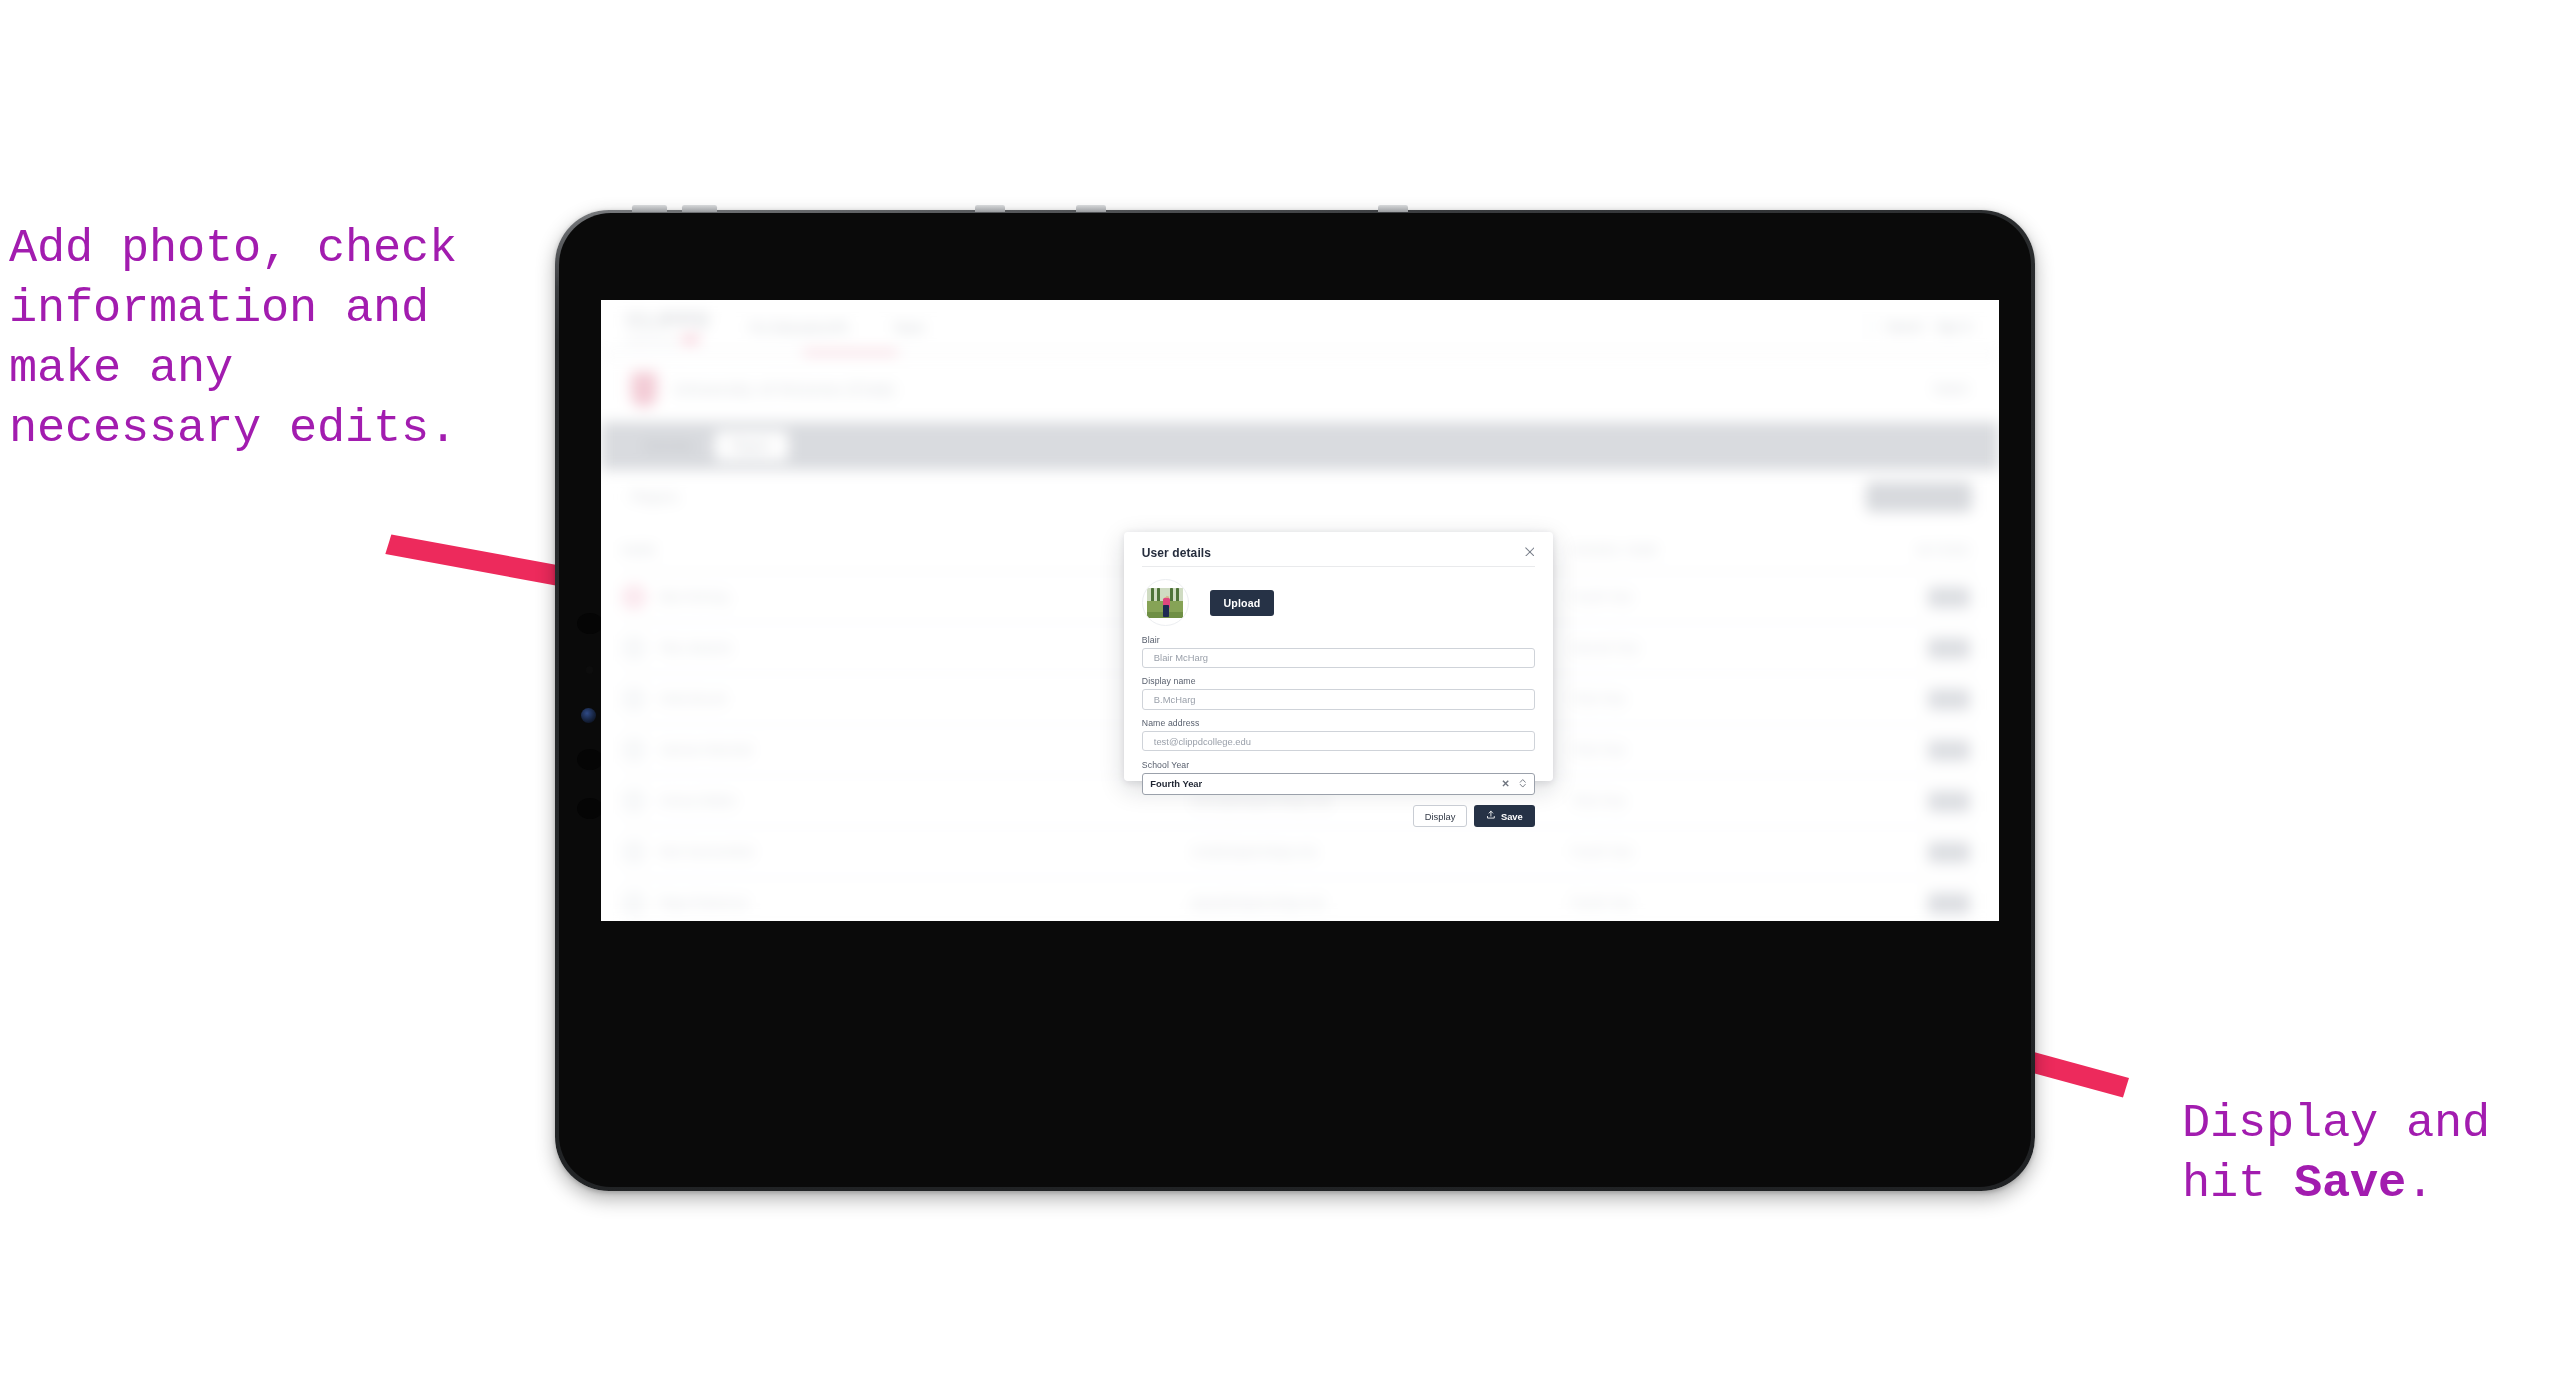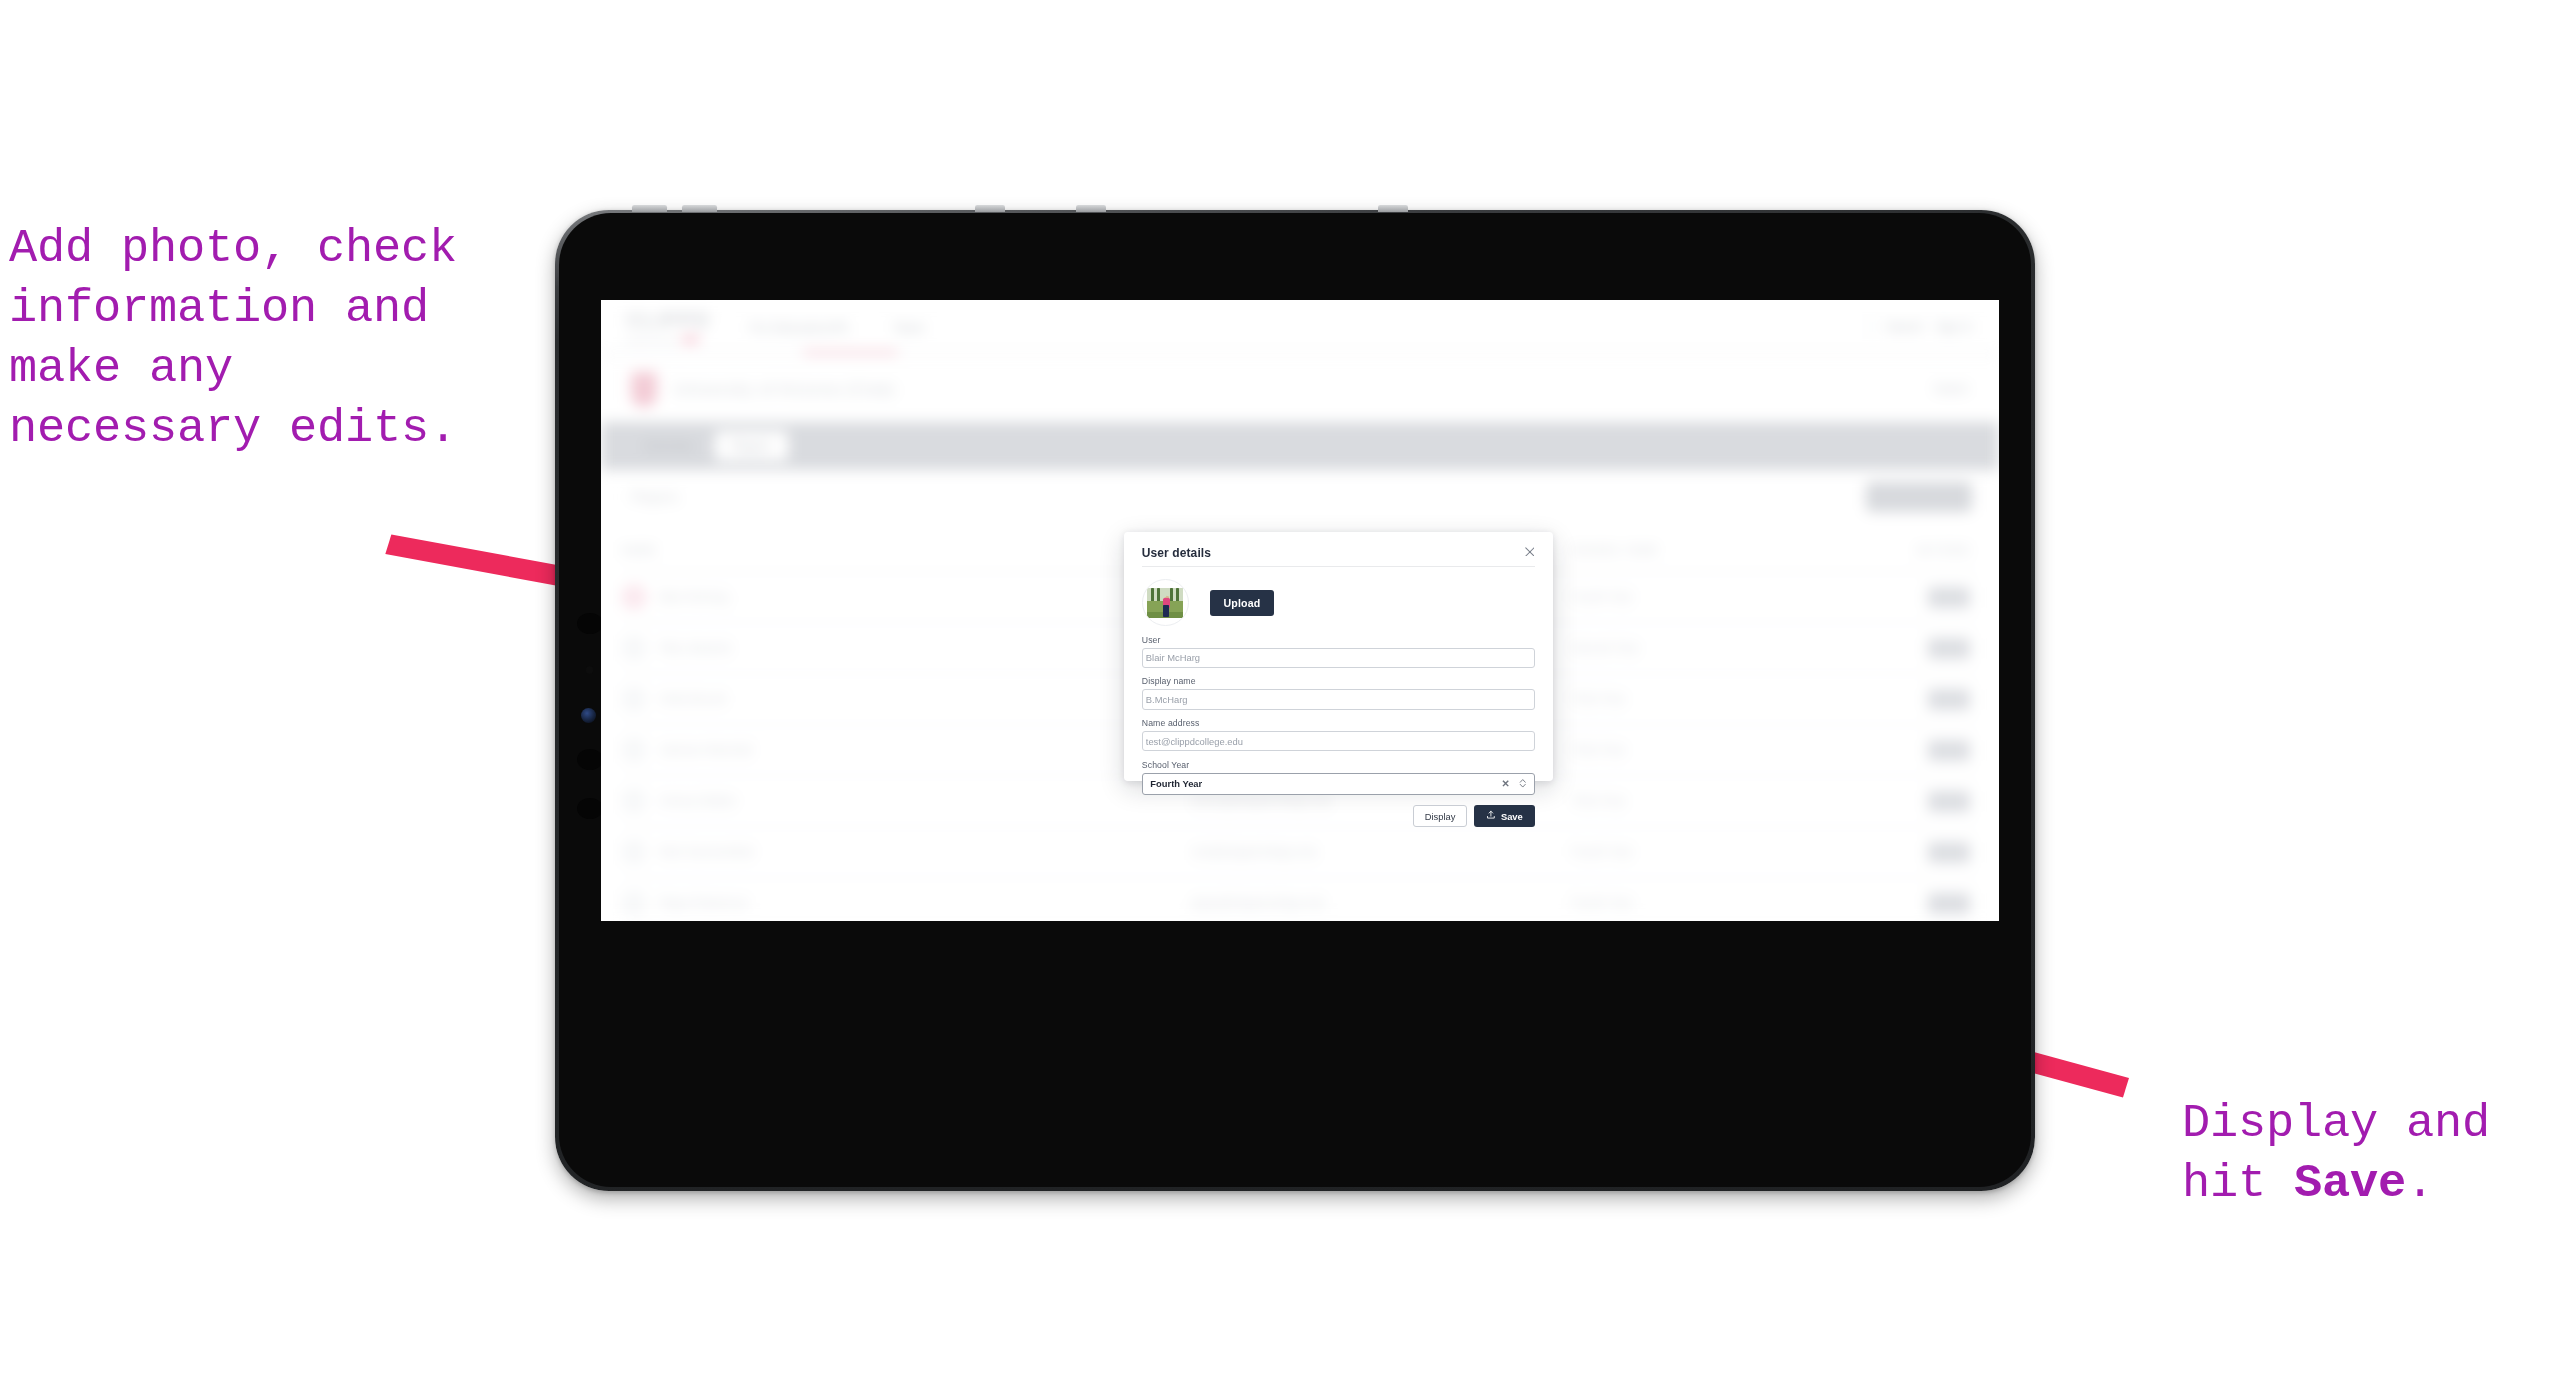--- a/index.html
+++ b/index.html
@@ -178,21 +178,21 @@
     padding:6.8px 13.6px; border-radius:3px; border:none;
     cursor:pointer; letter-spacing:0.2px;
   }
 
   .field { margin-top:8.3px; }
   .field-label { font-size:8.7px; color:#59606e; margin-bottom:3px; letter-spacing:0.1px; }
   .field-input {
     width:100%; height:20.4px;
     border:0.8px solid #cfd3d9; border-radius:3px;
     font-size:9.4px; color:#9aa0aa;
-    padding:0 3px; background:#fff;
+    padding:0 11px; background:#fff;
     font-family:"Liberation Sans", sans-serif;
   }
   .field-input::placeholder { color:#9aa0aa; }
   #select-wrap { position:relative; }
   #select-box {
     width:100%; height:22px;
     border:0.8px solid #9ba1ab; border-radius:3px;
     display:flex; align-items:center; padding:0 7.5px;
     font-size:9.4px; color:#1f2532; font-weight:600; background:#fff;
   }
@@ -435,21 +435,21 @@
                 <span class="ph-arm"></span>
                 <span class="ph-head"></span>
                 <span class="ph-torso"></span>
                 <span class="ph-legs"></span>
               </span>
             </span>
             <button id="upload-btn">Upload</button>
           </div>
 
           <div class="field">
-            <div class="field-label">User</div>
+            <div class="field-label">Blair</div>
             <input class="field-input" value="Blair McHarg" style="">
           </div>
 
           <div class="field">
             <div class="field-label">Display name</div>
             <input class="field-input" value="B.McHarg" style="">
           </div>
 
           <div class="field">
             <div class="field-label">Name address</div>

